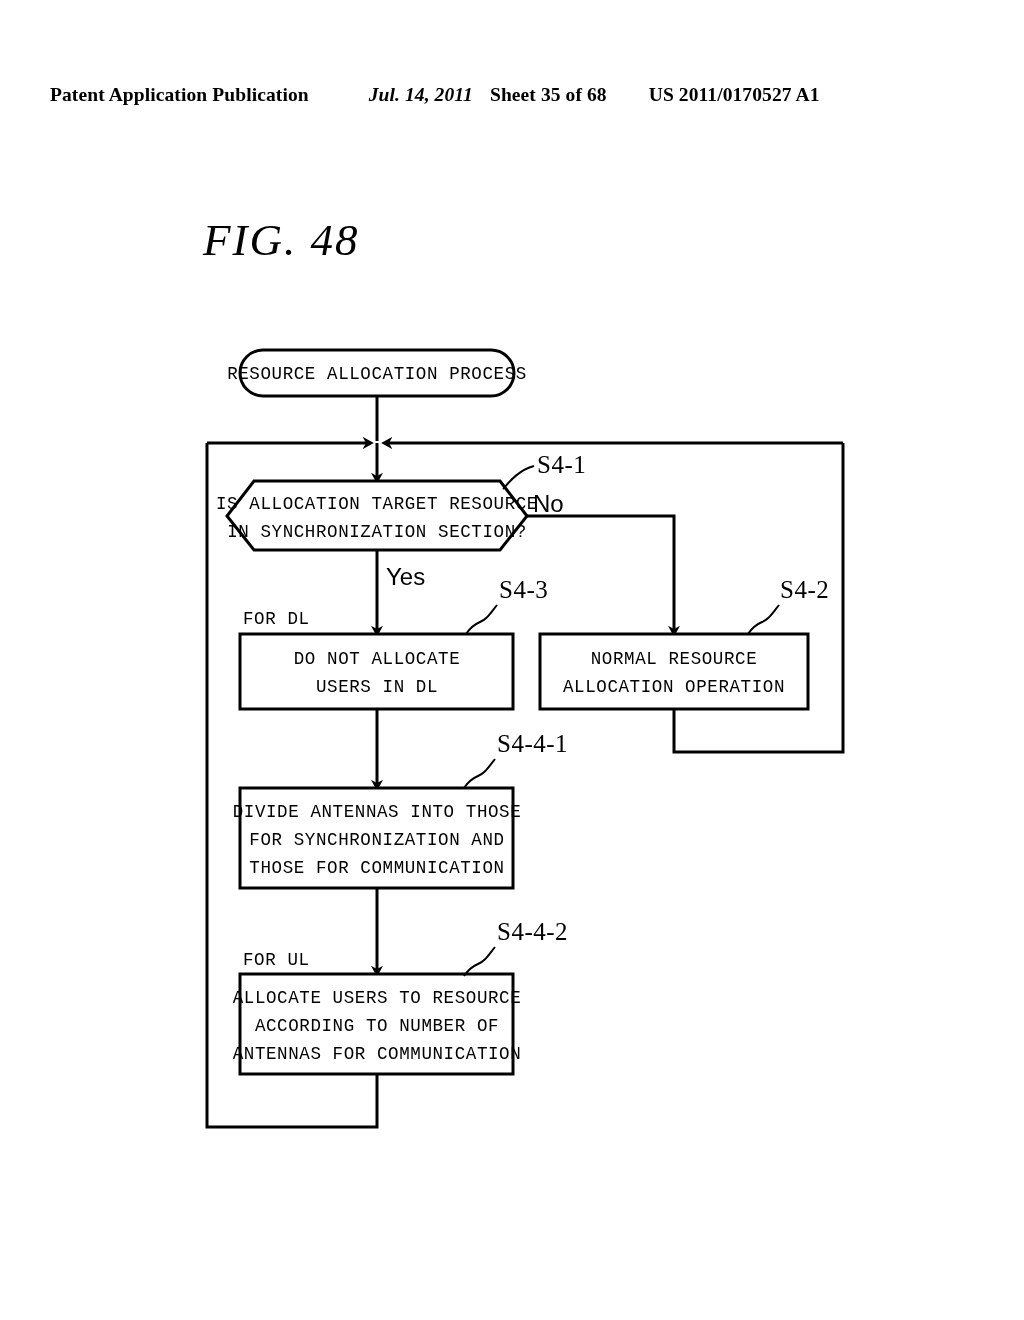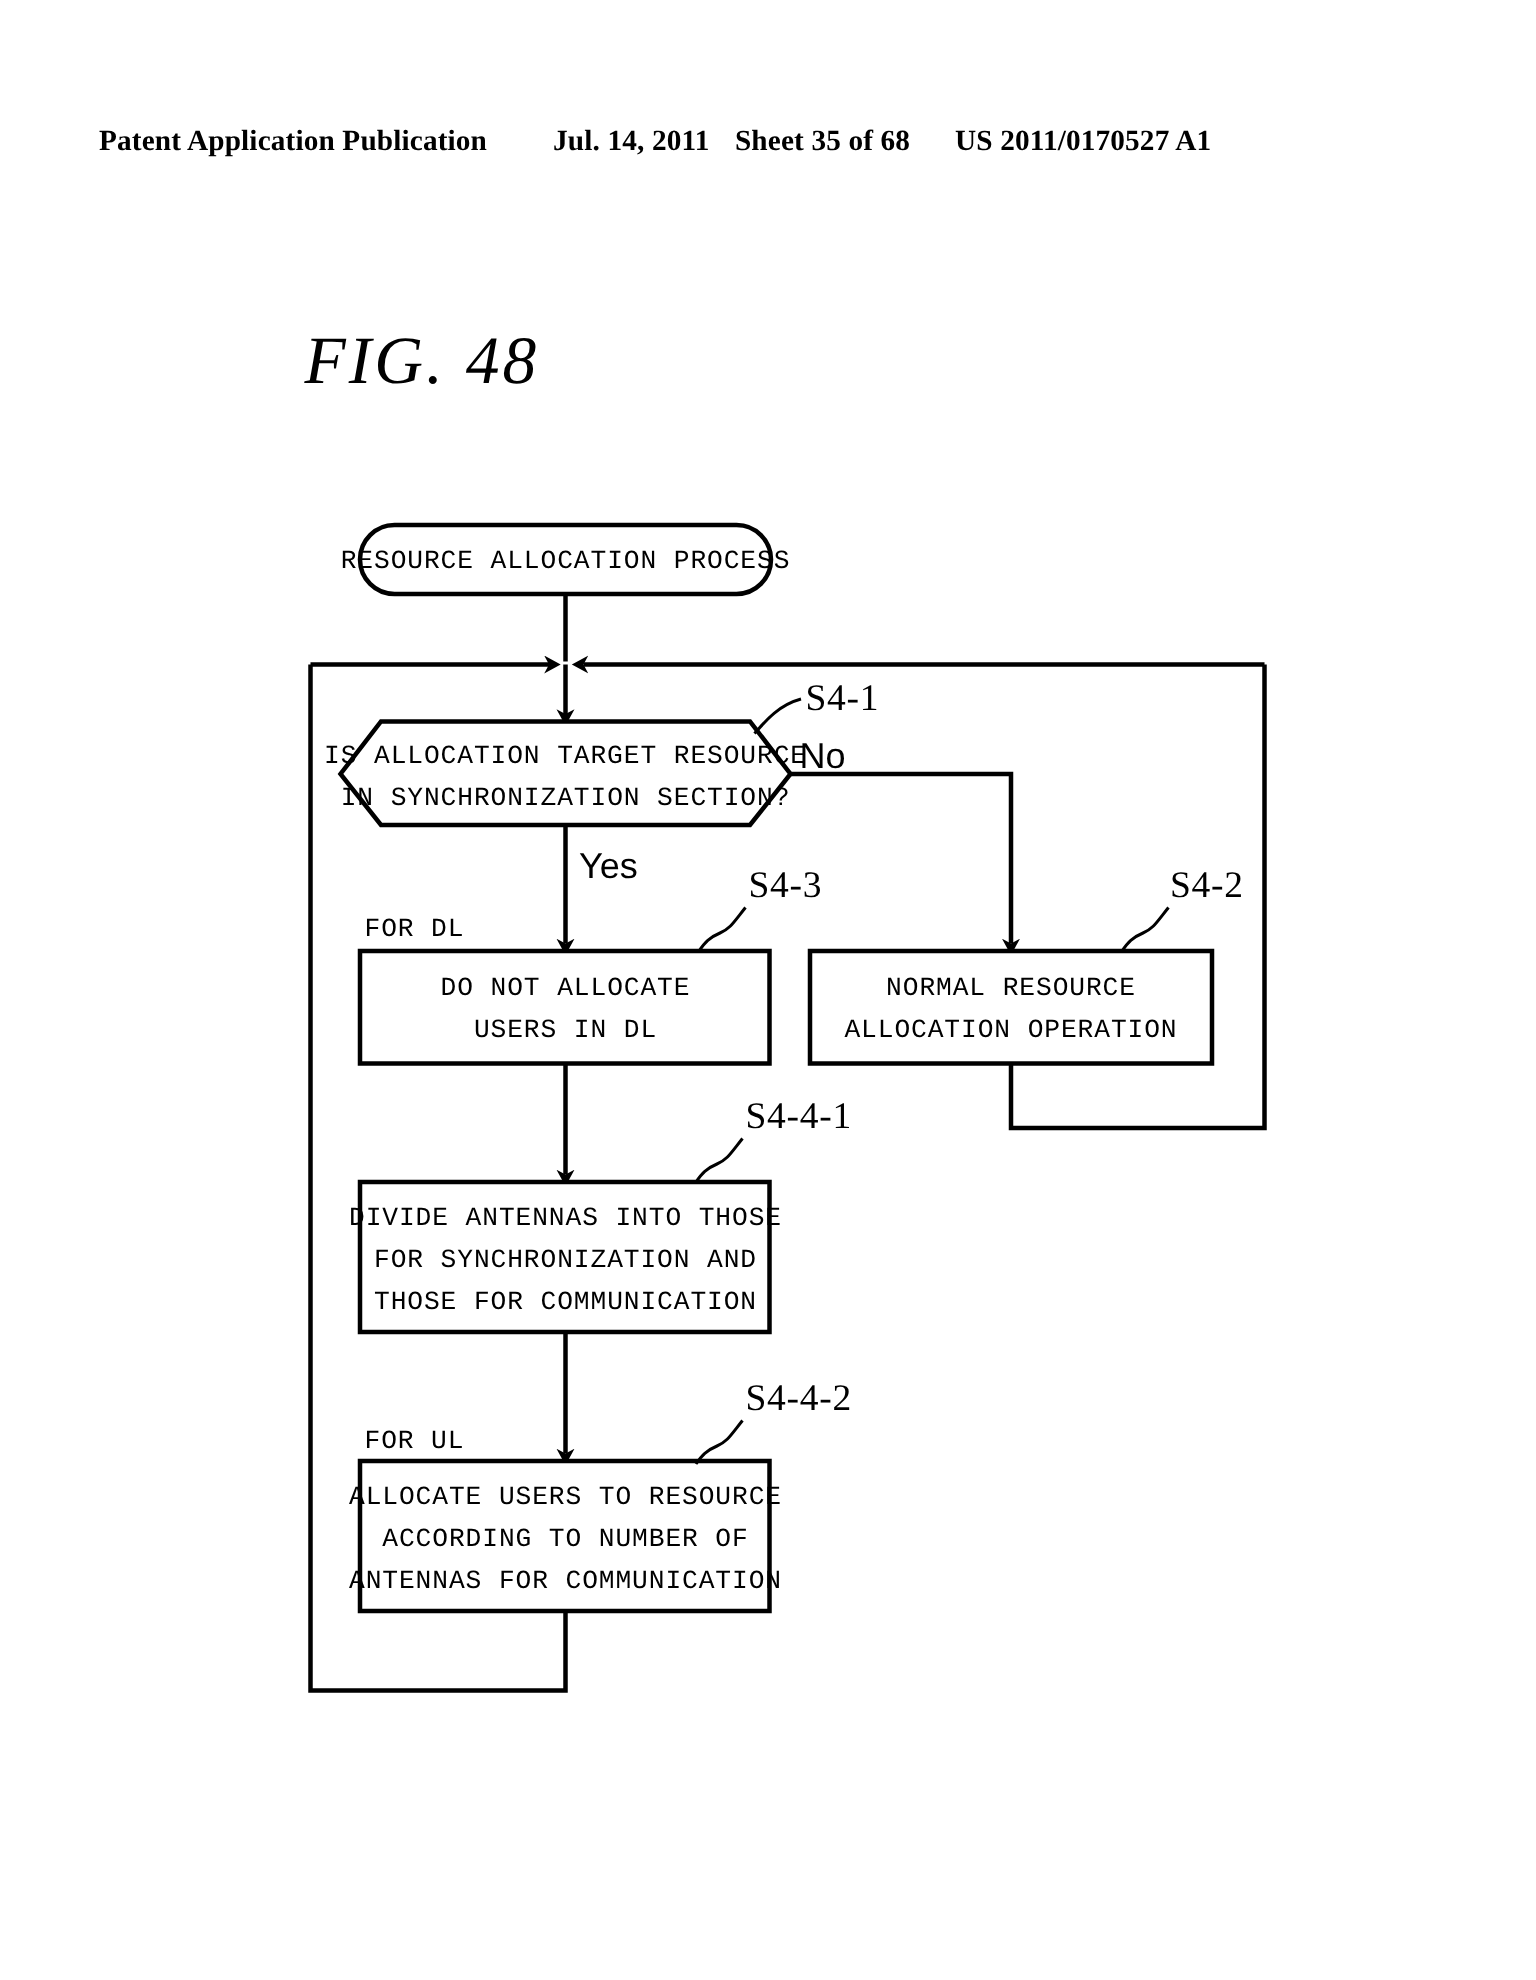--- a/index.html
+++ b/index.html
@@ -27,24 +27,24 @@
     display: flex;
     flex-direction: row;
     align-items: baseline;
     justify-content: flex-start;
     font-family: "Liberation Serif", serif;
     font-weight: bold;
     font-size: 19.5px;
     letter-spacing: 0.1px;
     white-space: nowrap;
   }
-  #page-header .hdr-pub   { margin-left: 66px; }
-  #page-header .hdr-date  { margin-left: 44px; }
+  #page-header .hdr-pub   { margin-left: 50px; }
+  #page-header .hdr-date  { margin-left: 60px; font-style: italic; }
   #page-header .hdr-sheet { margin-left: 17px; }
-  #page-header .hdr-num   { margin-left: 30px; }
+  #page-header .hdr-num   { margin-left: 42px; }
 
   
   #figure-title {
     position: absolute;
     top: 214px;
     left: 203px;
     font-family: "Liberation Serif", serif;
     font-style: italic;
     font-size: 45px;
     letter-spacing: 2px;

